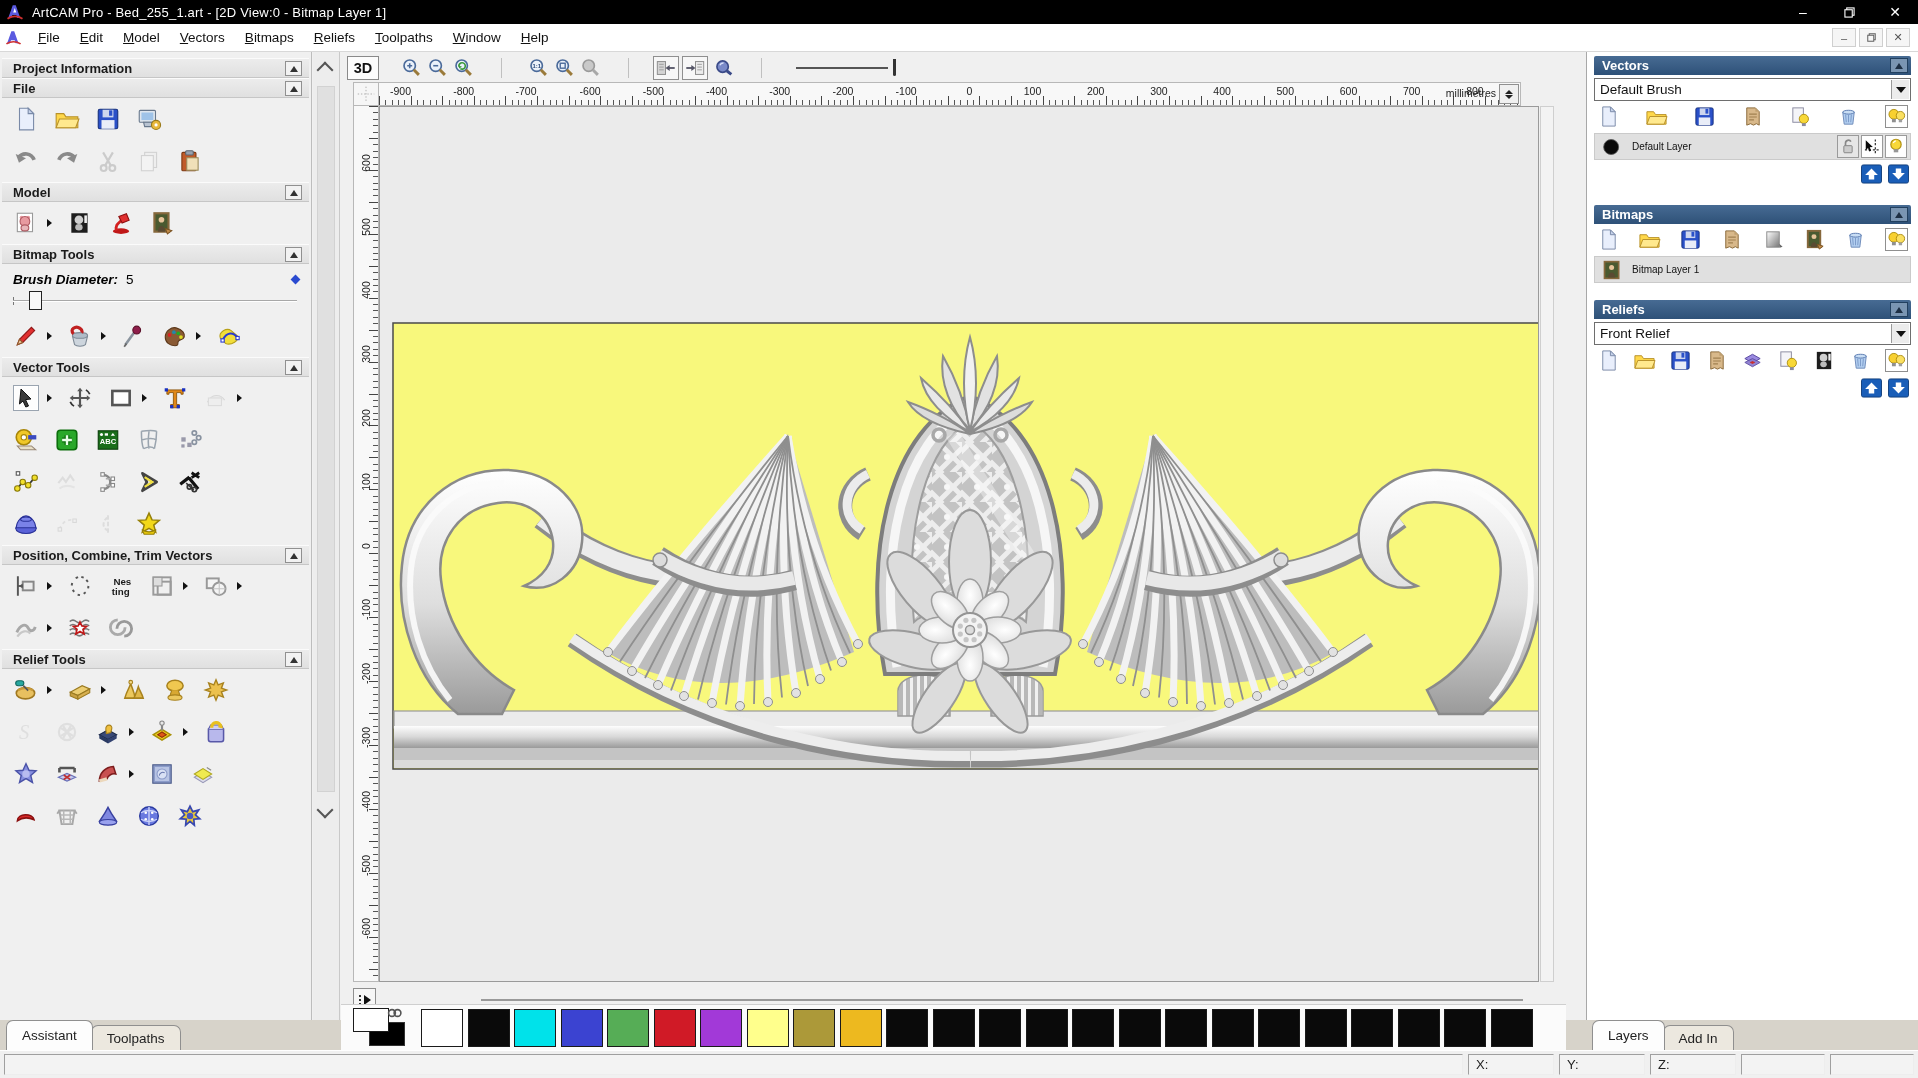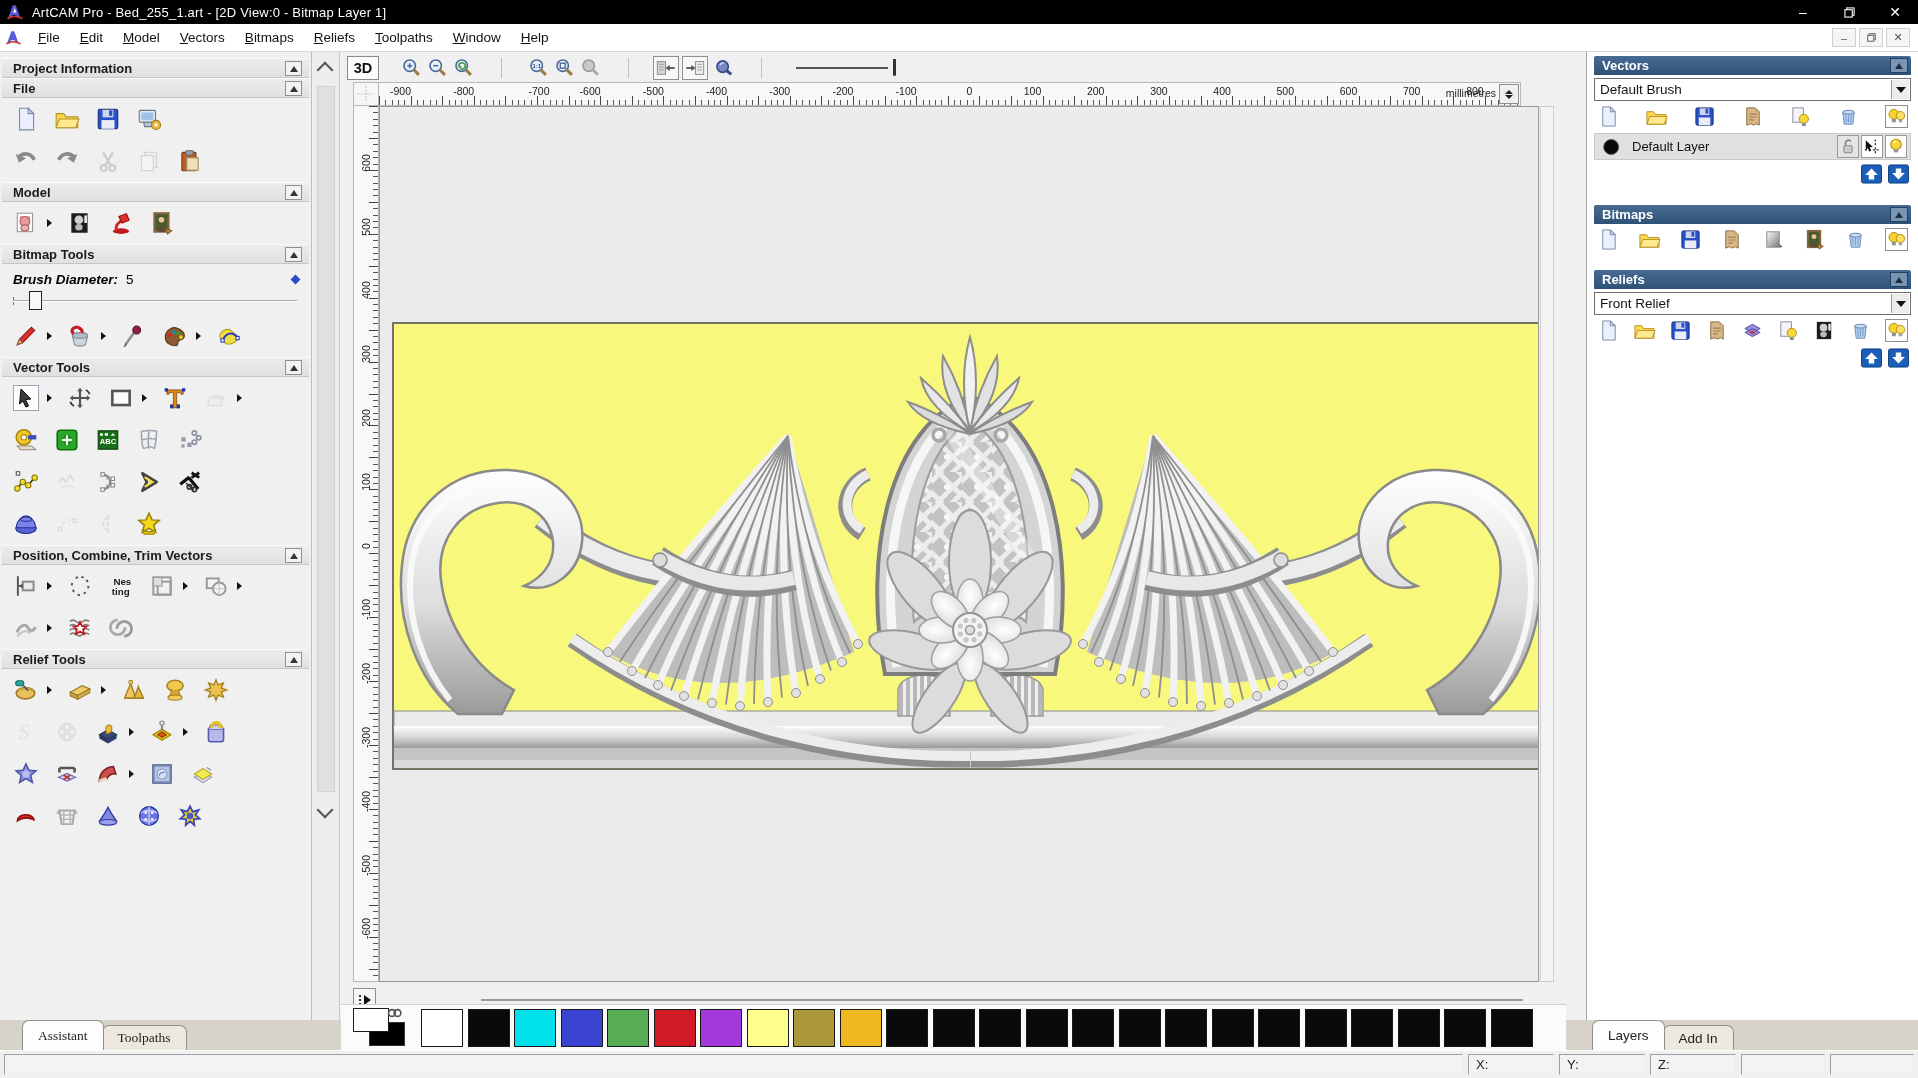--- a/index.html
+++ b/index.html
@@ -114,21 +114,21 @@
   .colpair .front { position:absolute; left:2px; top:2px; width:36px; height:24px; background:#fff; border:1.5px solid #1a1a1a; }
   .colpair svg { position:absolute; left:36px; top:0; width:16px; height:14px; }
   .swatches { display:flex; gap:4.5px; margin-left:8px; }
   .swatch { width:42px; height:38px; border:1.6px solid #1a1a1a; flex:0 0 auto; }
 
   
   .tabstrip-bg { position:absolute; top:1020px; height:30px; background:#d7d3ca; }
   .tabstrip-bg.l { left:0; width:341px; }
   .tabstrip-bg.r { left:1566px; width:352px; }
   .tabstrip { position:absolute; top:1020px; display:flex; align-items:flex-end; height:30px; }
-  .tabstrip.l { left:22px;font-family:Liberation Serif, serif; }
+  .tabstrip.l { left:6px; }
   .tabstrip.r { left:1592px; }
   .tab { height:25px; padding:0 15px; display:flex; align-items:center; font-size:13.5px; color:#222;
          background:#ece8df; border:1px solid #8f8f8f; border-bottom:none; border-radius:7px 7px 0 0; margin-right:-2px; }
   .tab.active { height:30px; background:#fdfdfd; z-index:2; }
 
   
   .sbar { position:absolute; left:0; top:1050px; width:1918px; height:28px; background:#f0f0f0; border-top:1px solid #fff;
           display:flex; align-items:center; padding:0 4px; gap:5px; }
   .sfield { height:21px; border:1px solid; border-color:#9f9f9f #ededed #ededed #9f9f9f; background:#f3f3f3;
             font-size:13px; color:#222; display:flex; align-items:center; padding:0 7px; }
@@ -148,21 +148,21 @@
   .combo { margin-top:3px; height:23px; background:#fff; border:1px solid #6e6e6e; display:flex; align-items:center;
            font-size:13.5px; color:#111; padding-left:5px; position:relative; }
   .combo .arr { position:absolute; right:1px; top:1px; bottom:1px; width:18px; background:#ececec; border-left:1px solid #9a9a9a;
                 display:flex; align-items:center; justify-content:center; }
   .combo .arr:after { content:""; width:0; height:0; border-left:5px solid transparent; border-right:5px solid transparent;
                       border-top:6px solid #111; }
   .icon-row { display:flex; justify-content:space-between; align-items:center; padding:4px 3px 2px 3px; }
   .icon-row .tool { width:23px; height:23px; }
   .icon-row .tool.on { border:1px solid #8f8f8f; background:#fff; box-shadow:0 0 0 1px #fff inset; }
   .layer-row { margin-top:3px; height:27px; background:#e0e0e0; border:1px solid #cacaca; display:flex; align-items:center;
-               font-size:13px; color:#111; padding:0 3px 0 6px; }
+               font-size:10px; color:#111; padding:0 3px 0 6px; }
   .layer-row .thumb { width:22px; height:20px; margin-right:9px; flex:0 0 auto; }
   .layer-row .thumb svg { width:100%; height:100%; }
   .mini { width:22px; height:23px; border:1px solid #9a9a9a; background:#e6e6e6; margin-left:2px; flex:0 0 auto; }
   .mini.on { background:#fff; }
   .mini svg { width:100%; height:100%; }
   .spacer { flex:1; }
   .updown { display:flex; justify-content:flex-end; gap:4px; padding:4px 1px; }
   .ud { width:23px; height:20px; }
   .ud svg { width:100%; height:100%; }
   .rp-gap { height:17px; }
@@ -885,21 +885,21 @@
     <div class="hruler">
       <div class="ticks"></div>
         <div class="ticks2"></div>
       <span class="unitlab">millimetres</span>
       <span class="unitbtn">
           <i class="u"></i>
           <i class="d"></i>
         </span>
     <span class="hlab" style="left: 21.5px;">-900</span>
         <span class="hlab" style="left: 84.7px;">-800</span>
-        <span class="hlab" style="left: 160px; text-align: right;">-700</span>
+        <span class="hlab" style="left: 147px; text-align: right;">-700</span>
         <span class="hlab" style="left: 211.1px;">-600</span>
         <span class="hlab" style="left: 274.3px;">-500</span>
         <span class="hlab" style="left: 337.5px;">-400</span>
         <span class="hlab" style="left: 400.7px;">-300</span>
         <span class="hlab" style="left: 463.9px;">-200</span>
         <span class="hlab" style="left: 527.1px;">-100</span>
         <span class="hlab" style="left: 590.3px;">0</span>
         <span class="hlab" style="left: 653.5px;">100</span>
         <span class="hlab" style="left: 716.7px;">200</span>
         <span class="hlab" style="left: 779.9px;">300</span>
@@ -1303,20 +1303,30 @@
         </div>
         <div class="tool on">
           <svg viewBox="0 0 24 24">
             <circle cx="9" cy="9.5" r="5.6" fill="#f8d030" stroke="#a88808"></circle>
             <rect x="6.8" y="14.8" width="4.4" height="3.8" fill="#909090"></rect>
             <circle cx="16.5" cy="11" r="4.8" fill="#fbe060" stroke="#a88808"></circle>
             <rect x="14.6" y="15.4" width="3.8" height="3.2" fill="#a0a0a0"></rect>
           </svg>
         </div>
       </div>
+    <div class="layer-row">
+      <span class="thumb">
+        <svg viewBox="0 0 24 24">
+            <rect x="3" y="2" width="17" height="20" fill="#4a5a30" stroke="#86683c" stroke-width="2"></rect>
+            <circle cx="11.5" cy="9" r="3" fill="#e8c49a"></circle>
+            <path d="M7 21 C8.5 13 15 13 16 21 Z" fill="#5a4a32"></path>
+          </svg>
+      </span>
+      <span>Bitmap Layer 1</span>
+    </div>
 
     <div class="rp-gap"></div>
     <div class="rp-hdr">
       <span>Reliefs</span>
       <span class="rp-colbtn"></span>
     </div>
     <div class="combo">
       <span>Front Relief</span>
         <span class="arr"></span>
     </div>

